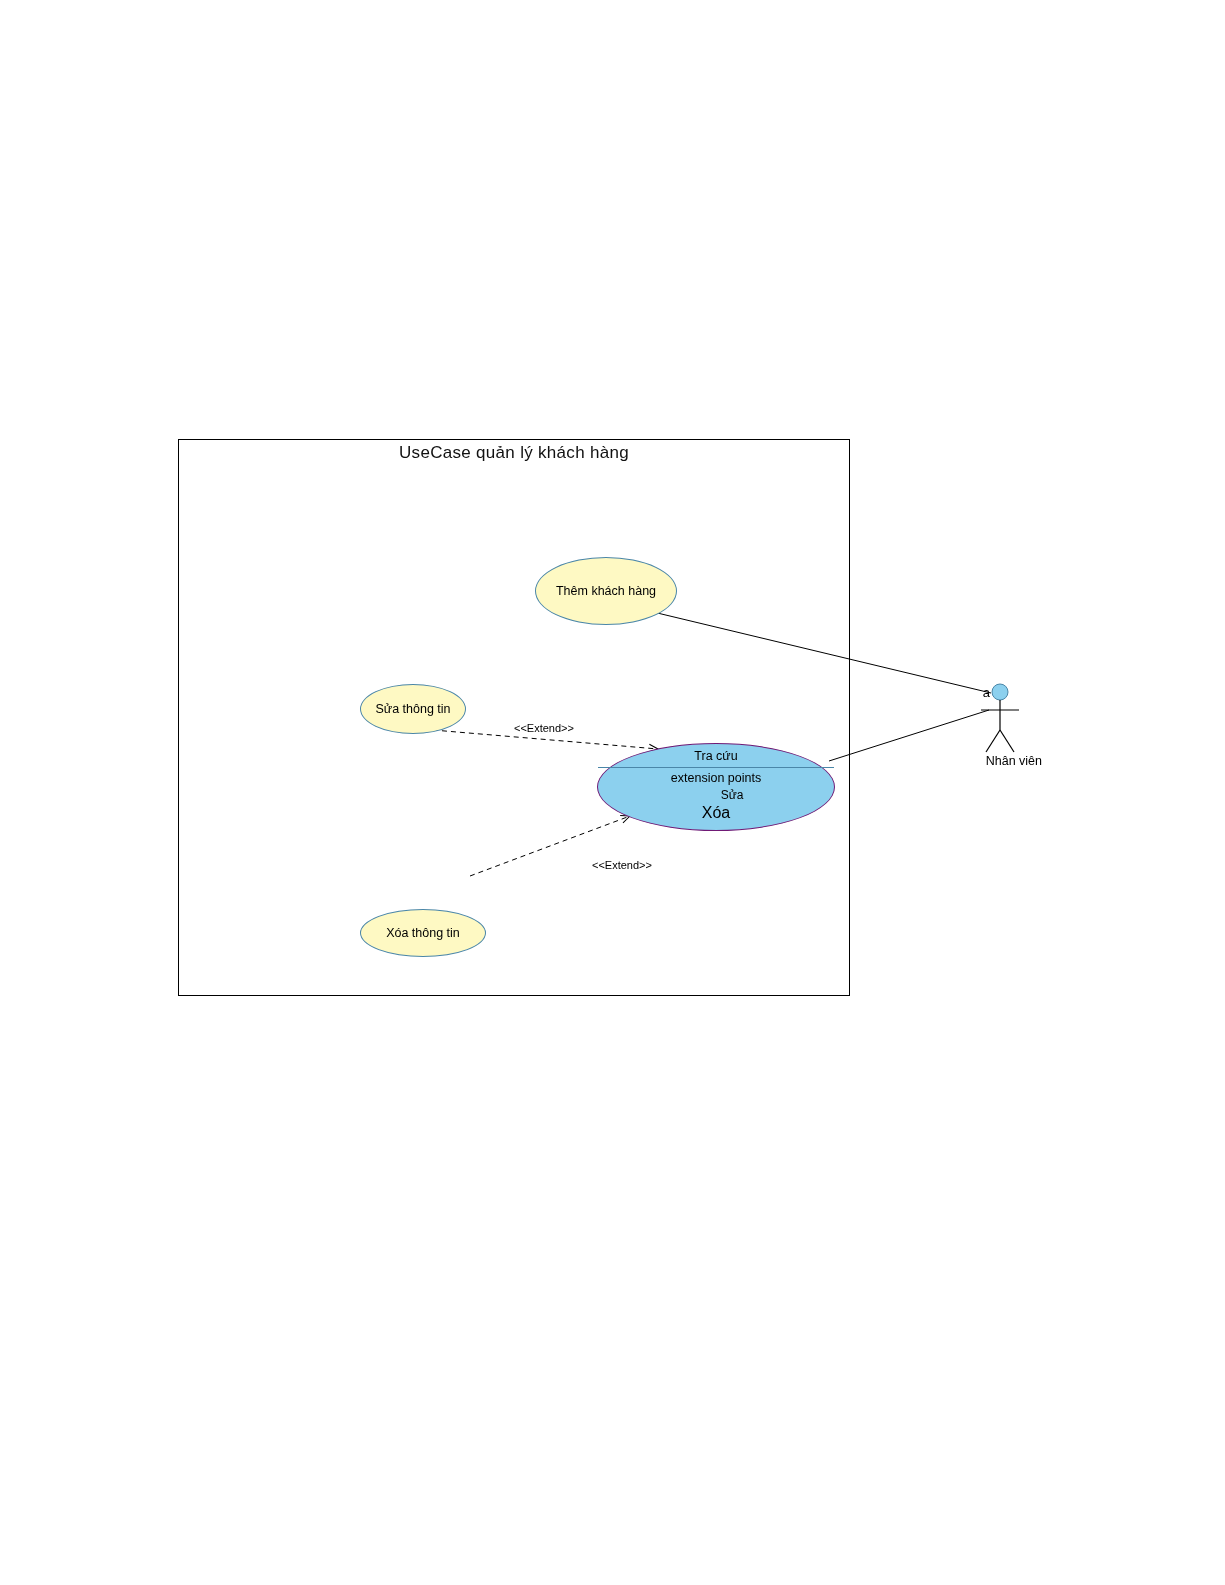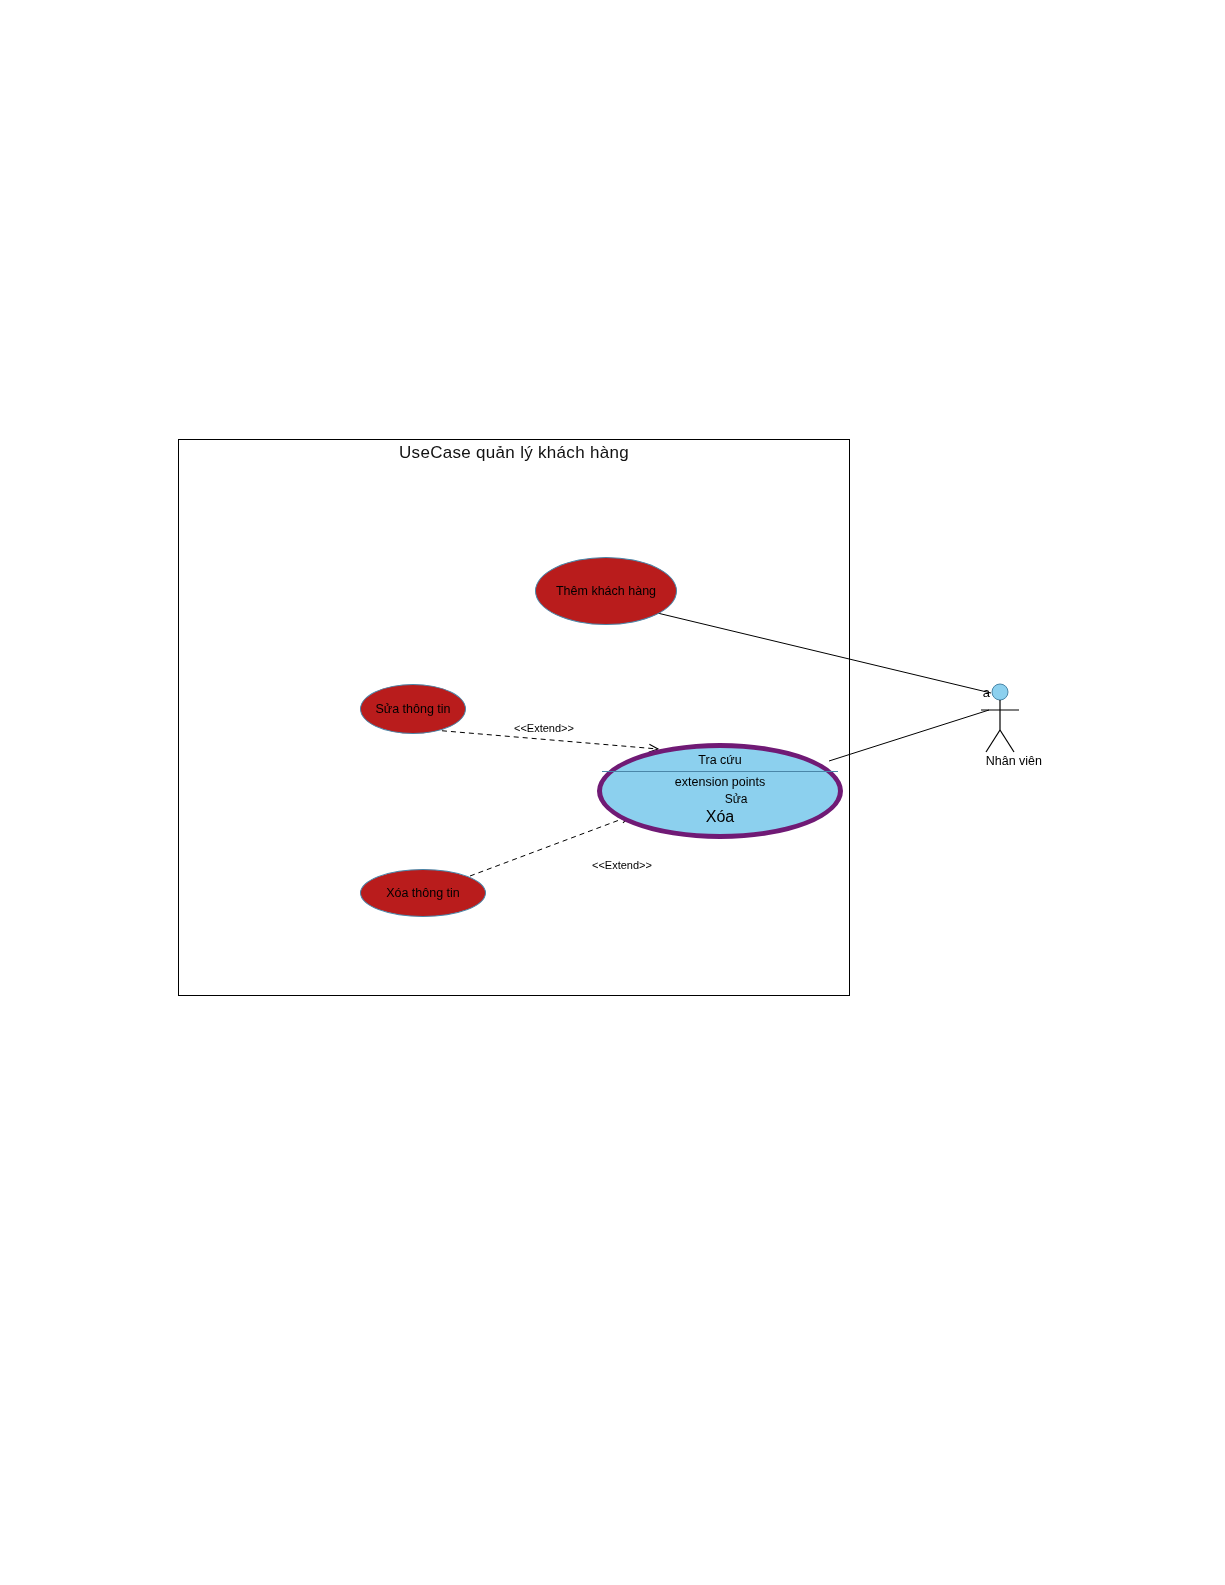--- a/index.html
+++ b/index.html
@@ -12,30 +12,30 @@
     border:1px solid #000;background:transparent;
   }
   .title{
     position:absolute;top:3px;left:0;width:100%;text-align:center;
     font-size:17px;letter-spacing:.3px;color:#111;
   }
   .overlay{
     position:absolute;left:0;top:0;width:1225px;height:1585px;pointer-events:none;
   }
   .uc{
-    position:absolute;border-radius:50%;background:#b91c1c;border:1px solid #4A86A8;
+    position:absolute;border-radius:50%;background:#fef9c3;border:1px solid #4A86A8;
     display:flex;align-items:center;justify-content:center;
     font-size:12.5px;text-align:center;line-height:1.2;
   }
   #uc-them{left:535px;top:513px;width:140px;height:66px;}
   #uc-sua{left:360px;top:640px;width:104px;height:48px;}
-  #uc-xoa{left:360px;top:825px;width:124px;height:46px;}
+  #uc-xoa{left:360px;top:865px;width:124px;height:46px;}
   .uc-big{
     position:absolute;left:597px;top:699px;width:236px;height:86px;border-radius:50%;
-    background:#8CD0EE;border:5px solid #701a75;font-size:12.5px;text-align:center;
+    background:#8CD0EE;border:1px solid #701a75;font-size:12.5px;text-align:center;
   }
   .uc-big .name{position:absolute;top:5px;left:0;width:100%;}
   .uc-big .sep{position:absolute;top:23px;left:0;width:100%;border-top:1px solid #4A86A8;}
   .uc-big .ext-h{position:absolute;top:27px;left:0;width:100%;font-weight:normal;}
   .uc-big .ext1{position:absolute;top:44px;left:16px;width:100%;font-size:12px;}
   .uc-big .ext2{position:absolute;top:60px;left:0;width:100%;font-size:16px;}
   .stereo{position:absolute;font-size:11px;width:110px;text-align:center;}
   #stereo1{left:489px;top:678px;}
   #stereo2{left:567px;top:815px;}
   .actor-label{position:absolute;left:958px;top:710px;width:84px;text-align:right;font-size:12.5px;}

